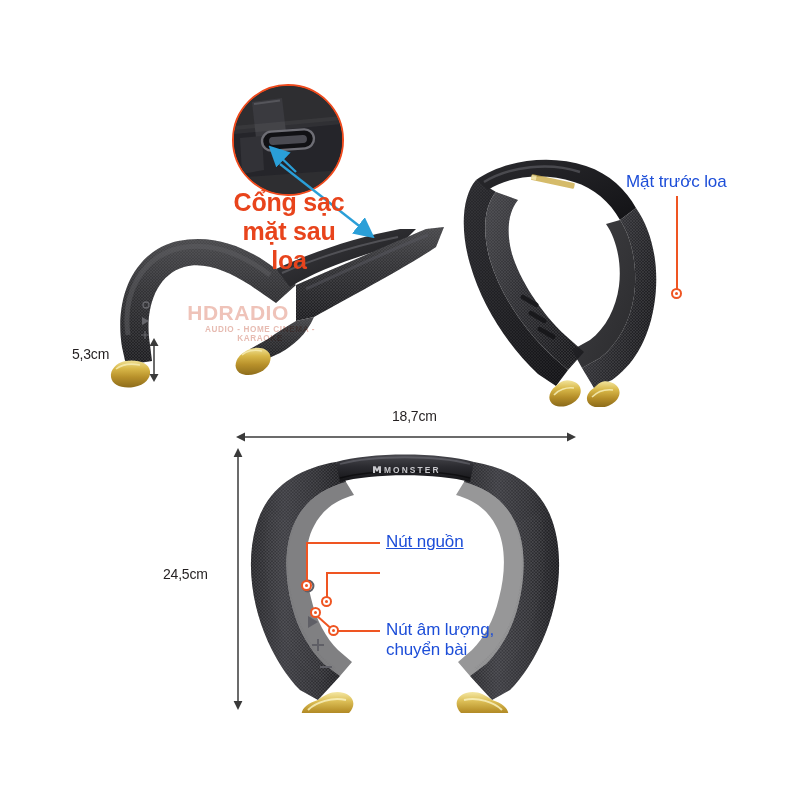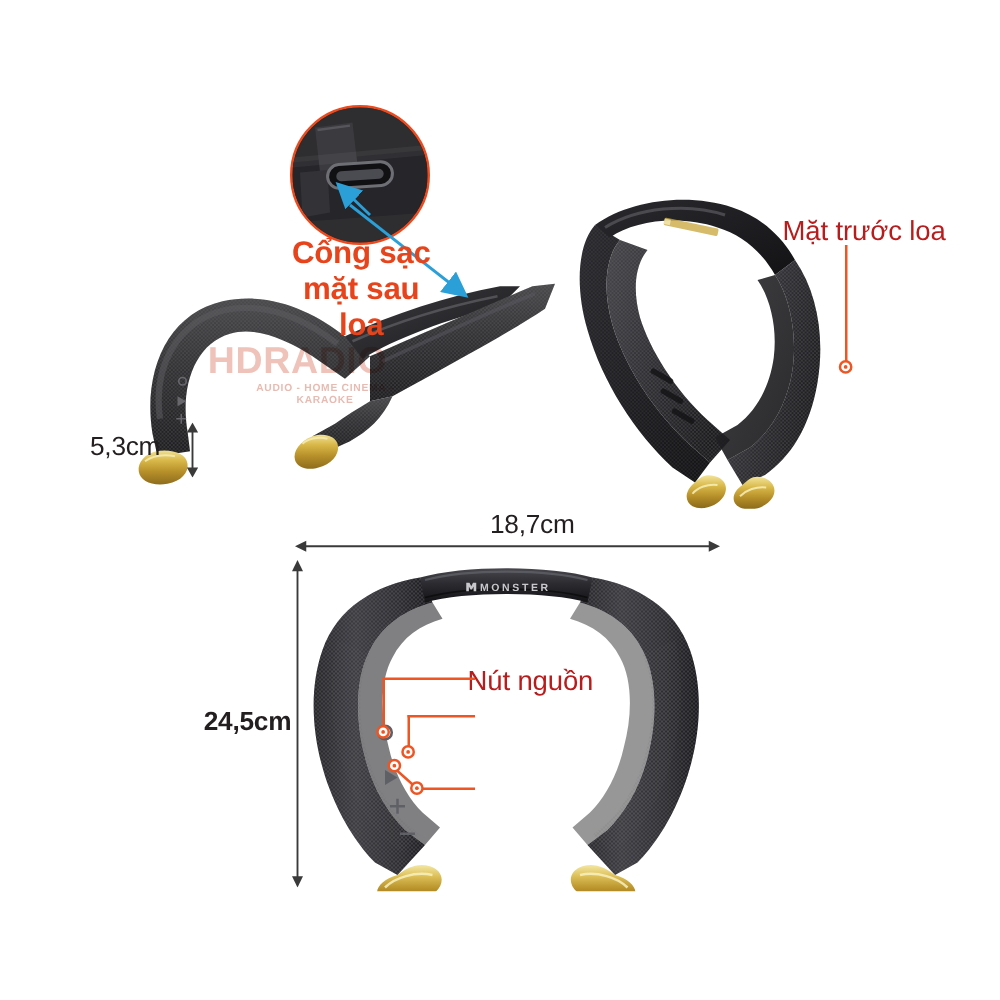--- a/index.html
+++ b/index.html
@@ -16,37 +16,37 @@
     position: relative;
     width: 800px;
     height: 800px;
     background: #ffffff;
     overflow: hidden;
   }
   .abs { position: absolute; }
 
   
   .callout-text {
-    font-size: 22px;
-    color: #b91c1c;
+    font-size: 17px;
+    color: #1d4ed8;
     line-height: 1.18;
     white-space: pre-line;
     letter-spacing: -0.1px;
   }
   .port-label {
     font-size: 25px;
     font-weight: bold;
     color: #e8441c;
     line-height: 1.16;
     white-space: pre-line;
     text-align: center;
     letter-spacing: -0.2px;
   }
   .dim-text {
-    font-size: 21px;
+    font-size: 14px;
     color: #231f20;
     letter-spacing: -0.2px;
     white-space: nowrap;
   }
 
   
   .lead-h {
     height: 2px;
     background: #ef5522;
   }
@@ -75,25 +75,26 @@
   
   #watermark {
     left: 143px; top: 274px;
     width: 190px;
     text-align: center;
     opacity: 0.40;
     pointer-events: none;
     mix-blend-mode: multiply;
   }
   #watermark .wm-main {
-    font-size: 30px;
+    font-size: 21px;
     font-weight: bold;
     letter-spacing: 0.5px;
     color: #d6674e;
     line-height: 1;
+    margin-top: 28px;
   }
   #watermark .wm-sub {
     font-size: 8.2px;
     font-weight: bold;
     letter-spacing: 0.6px;
     color: #c2543c;
     margin-top: 2px;
     margin-left: 44px;
   }
 
@@ -303,21 +304,21 @@
   <div class="abs lead-v" style="left:676px; top:196px; height:94px;"></div>
   <div class="abs marker" style="left:671px; top:288px;"></div>
 
   <div class="abs dim-text" style="left:392px; top:408px;">18,7cm</div>
   <svg class="abs" style="left:236px; top:430px;" width="340" height="14" viewBox="0 0 340 14">
     <line x1="8" y1="7" x2="332" y2="7" stroke="#3a3a3a" stroke-width="1.5"></line>
     <path d="M0 7 L9 2.6 L9 11.4 Z" fill="#3a3a3a"></path>
     <path d="M340 7 L331 2.6 L331 11.4 Z" fill="#3a3a3a"></path>
   </svg>
 
-  <div class="abs dim-text" style="left:163px; top:566px;font-weight:bold;">24,5cm</div>
+  <div class="abs dim-text" style="left:163px; top:566px;">24,5cm</div>
   <svg class="abs" style="left:231px; top:448px;" width="14" height="262" viewBox="0 0 14 262">
     <line x1="7" y1="8" x2="7" y2="254" stroke="#3a3a3a" stroke-width="1.5"></line>
     <path d="M7 0 L11.4 9 L2.6 9 Z" fill="#3a3a3a"></path>
     <path d="M7 262 L11.4 253 L2.6 253 Z" fill="#3a3a3a"></path>
   </svg>
 
   <svg class="abs" style="left:240px; top:438px;" width="330" height="275" viewBox="0 0 330 275">
     <defs>
       <linearGradient id="bodyC" x1="0" y1="0" x2="1" y2="0">
         <stop offset="0" stop-color="#262629"></stop>
@@ -405,29 +406,31 @@
 
     <path d="M78 262 C64 266 58 275 64 281 C72 289 96 287 108 276
              C117 268 114 258 104 255 C94 252 86 256 78 262 Z" fill="url(#goldC)"></path>
     <path d="M68 272 C76 264 92 259 106 262" fill="none" stroke="#f8f0bd" stroke-width="2" opacity="0.85"></path>
 
     <path d="M252 262 C266 266 272 275 266 281 C258 289 234 287 222 276
              C213 268 216 258 226 255 C236 252 244 256 252 262 Z" fill="url(#goldC)"></path>
     <path d="M262 272 C254 264 238 259 224 262" fill="none" stroke="#f8f0bd" stroke-width="2" opacity="0.85"></path>
   </svg>
 
-  <div class="abs callout-text" style="left:374px; top:532px;">Nút nguồn</div>
+  <div class="abs callout-text" style="left:386px; top:532px;text-decoration:underline;">Nút nguồn</div>
   <div class="abs lead-h" style="left:306px; top:542px; width:74px;"></div>
   <div class="abs lead-v" style="left:306px; top:542px; height:44px;"></div>
   <div class="abs marker" style="left:301px; top:580px;"></div>
 
   <div class="abs lead-h" style="left:326px; top:572px; width:54px;"></div>
   <div class="abs lead-v" style="left:326px; top:572px; height:29px;"></div>
   <div class="abs marker" style="left:321px; top:596px;"></div>
 
+  <div class="abs callout-text" style="left:386px; top:620px;">Nút âm lượng,
+chuyển bài</div>
   <div class="abs lead-h" style="left:332px; top:630px; width:48px;"></div>
   <svg class="abs" style="left:310px; top:612px;" width="30" height="30" viewBox="0 0 30 30">
     <line x1="25" y1="20" x2="6" y2="3" stroke="#ef5522" stroke-width="2"></line>
   </svg>
   <div class="abs marker" style="left:310px; top:607px;"></div>
   <div class="abs marker" style="left:328px; top:625px;"></div>
 
 </div>
 
 </body></html>

